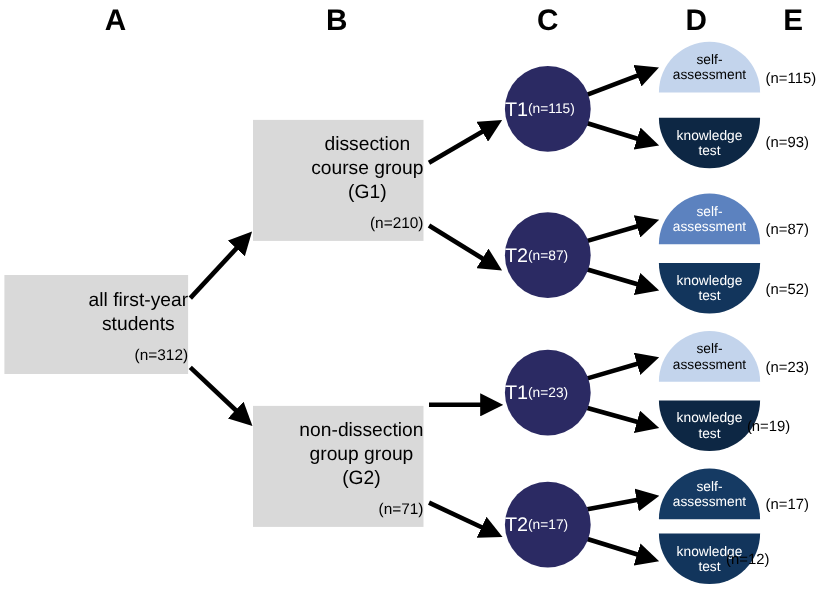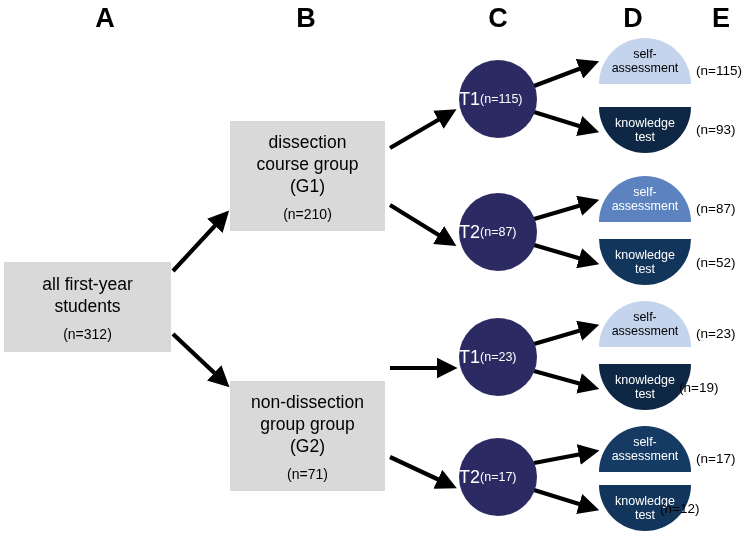--- a/index.html
+++ b/index.html
@@ -31,25 +31,24 @@
     color: #000000;
     width: 40px;
   }
 
   
   .box {
     position: absolute;
     background: #d9d9d9;
     display: flex;
     flex-direction: column;
-    align-items: center;
+    align-items: flex-end;
     justify-content: center;
     text-align: center;
     color: #000000;
-    margin-top: 12px;
   }
   .box .main {
     font-size: 17.5px;
     line-height: 22px;
     white-space: pre-line;
   }
   .box .nval {
     font-size: 14px;
     line-height: 16px;
     margin-top: 9px;

